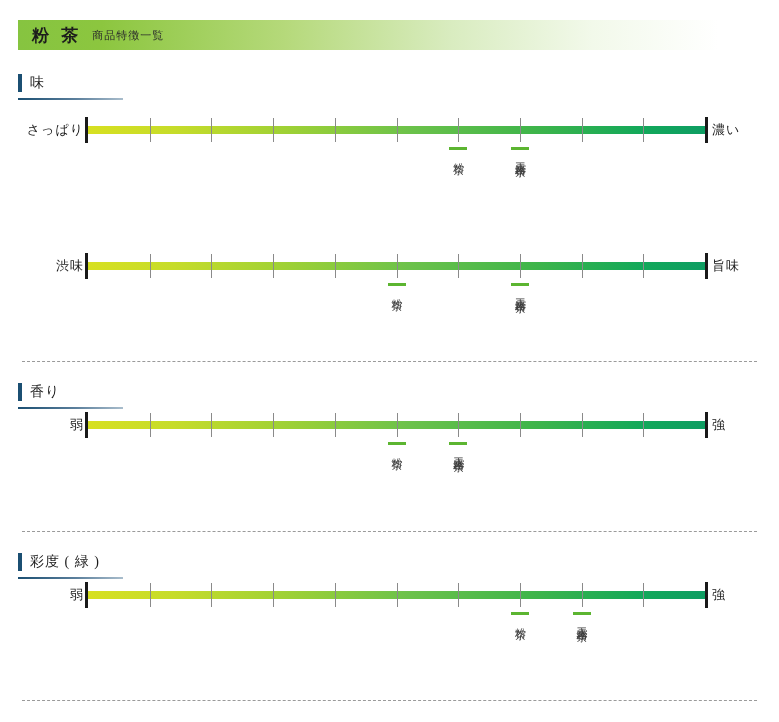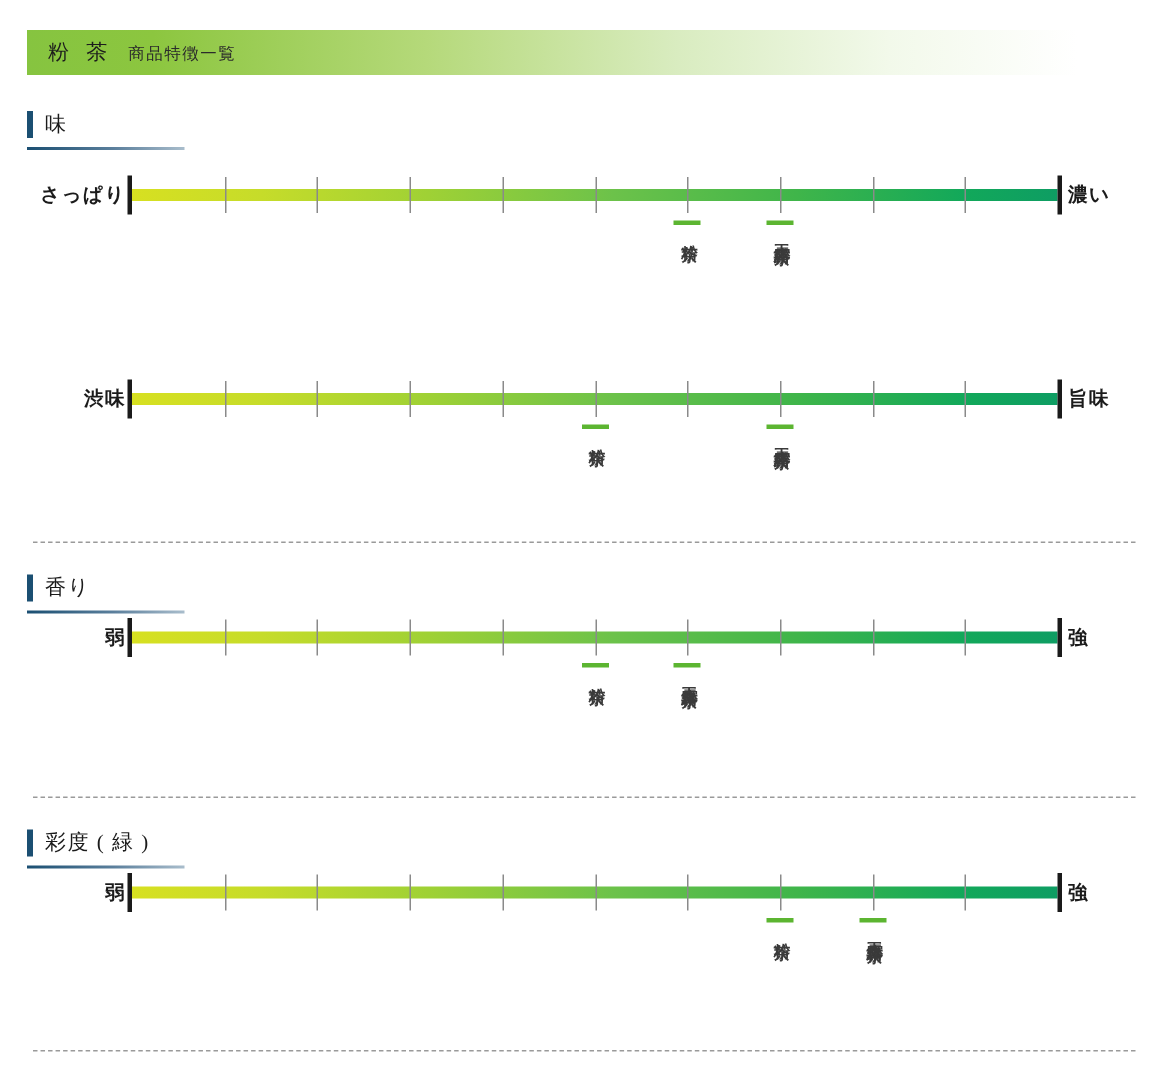--- a/index.html
+++ b/index.html
@@ -23,24 +23,24 @@
     top: 20px;
     width: 700px;
     height: 30px;
     background: linear-gradient(to right, #86c440 0%, #8cc63f 12%, #b5d97a 38%, #d9ecc0 62%, #f2f9ea 82%, #ffffff 100%);
     display: flex;
     align-items: center;
     padding-left: 14px;
     box-sizing: border-box;
   }
   .title-main {
-    font-size: 14px;
+    font-size: 17px;
     letter-spacing: 4px;
     color: #1c1c1c;
-    font-weight: normal;
+    font-weight: bold;
   }
   .title-sub {
     font-size: 11px;
     color: #2b2b2b;
     margin-left: 10px;
     letter-spacing: 1px;
   }
 
   
   .section-head {
@@ -69,21 +69,20 @@
     width: 105px;
     background: linear-gradient(to right, #1b4f72 0%, #5b7f9c 55%, #a9bdcc 100%);
   }
 
   
   .scale-row {
     position: absolute;
     left: 0;
     width: 779px;
     height: 26px;
-    font-weight: bold;
   }
   .axis {
     position: absolute;
     left: 88px;
     width: 617px;
     top: 0;
     height: 26px;
   }
   .axis-bar {
     position: absolute;

